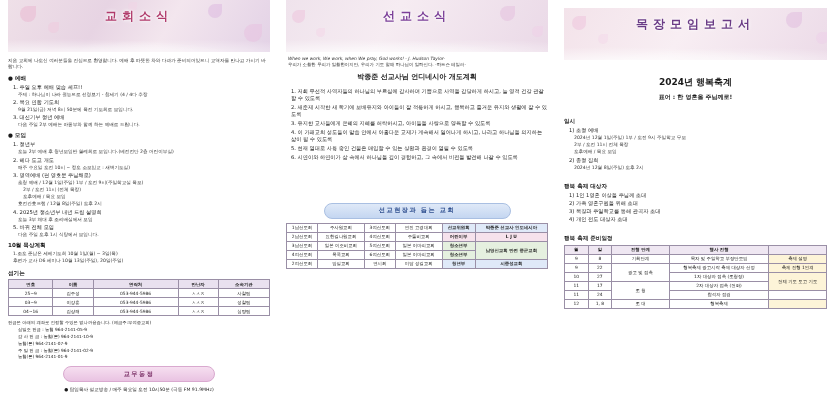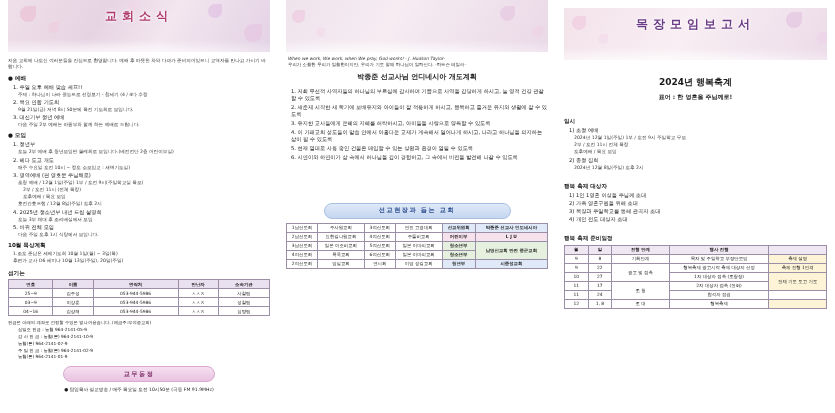--- a/index.html
+++ b/index.html
@@ -173,20 +173,21 @@
 
     <div class="footer-note center">● 담임목사 설교방송 / 매주 목요일 오전 10시50분 (극동 FM 91.9MHz)</div>
   </div>
 
   <div class="col col2">
     <div class="band band2">
       <div class="blossom" style="left:6px;top:10px;width:13px;height:13px;background:#eec2dc;"></div>
       <div class="blossom" style="left:30px;top:28px;width:9px;height:9px;background:#f3d6e8;"></div>
       <div class="blossom" style="left:214px;top:6px;width:15px;height:15px;background:#e3bede;"></div>
       <div class="blossom" style="left:246px;top:26px;width:11px;height:11px;background:#efd0e8;"></div>
+      <div class="band-title purple">선교소식</div>
     </div>
 
     <div class="quote">
       <div class="en">When we work, We work, when We pray, God works! - J. Hudson Taylor-</div>
       <div>우리가 소활한 무리가 일활한이지만, 우리가 기도 할때 하나님이 일하신다. -하드슨 테일러-</div>
     </div>
 
     <div class="center bold" style="font-size:7px;margin:2px 0 6px 0;">박종준 선교사님 언디네시아 개도계획</div>
 
     <div>

